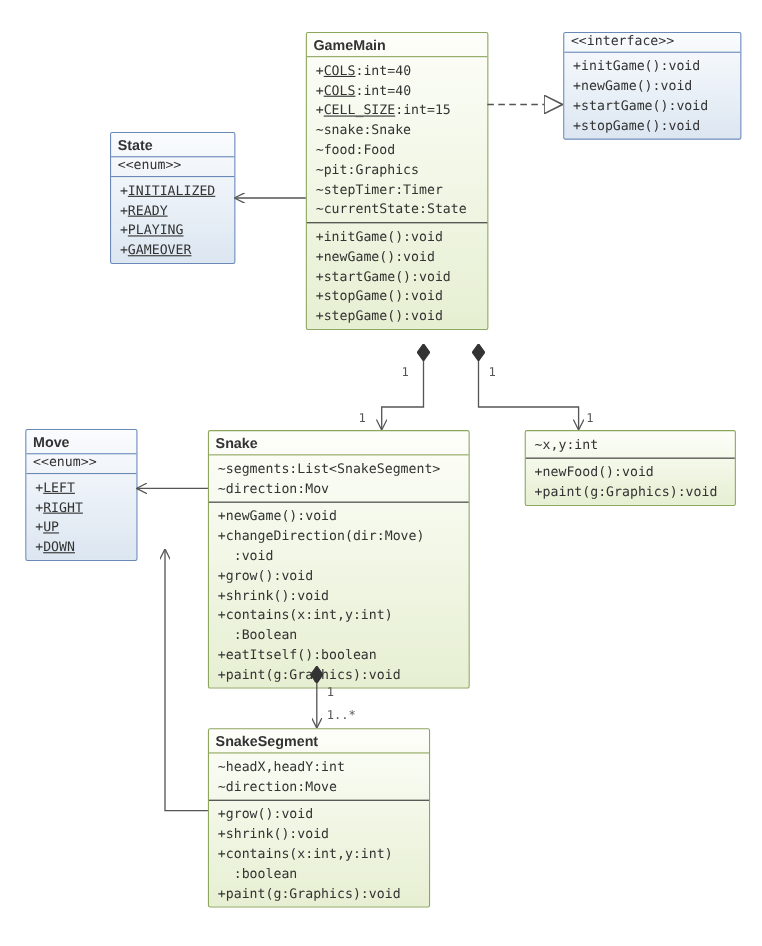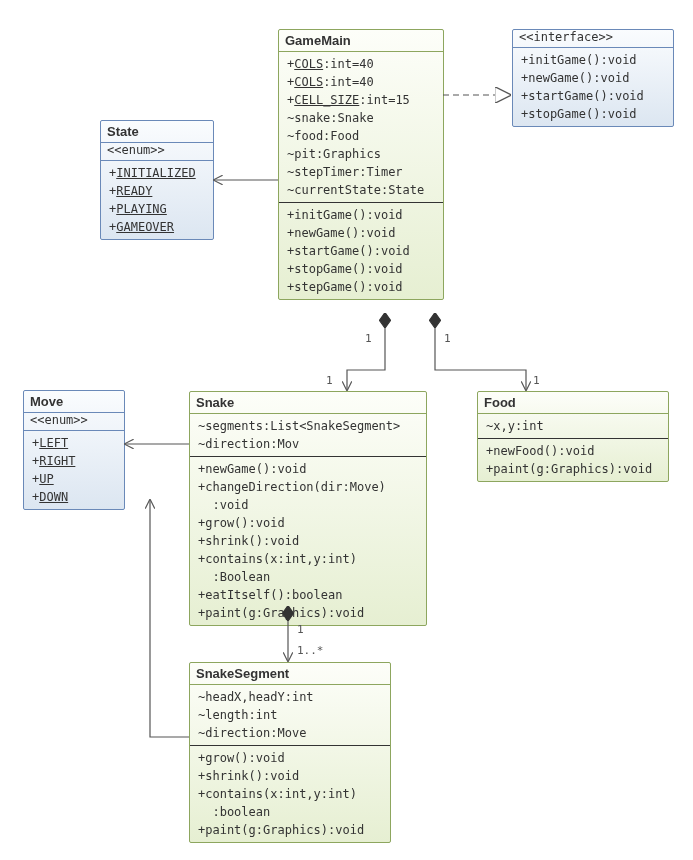--- a/index.html
+++ b/index.html
@@ -86,35 +86,33 @@
       <div class="member">+grow():void</div>
       <div class="member">+shrink():void</div>
       <div class="member">+contains(x:int,y:int)
   :Boolean</div>
       <div class="member">+eatItself():boolean</div>
       <div class="member">+paint(g:Graphics):void</div>
     </div>
 </div>
 
 <div class="class-box green" style="left:477px;top:391px;width:190px">
-  <div class="title">Food</div>
   <div class="compartment">
       <div class="member">~x,y:int</div>
     </div>
   <div class="compartment">
       <div class="member">+newFood():void</div>
       <div class="member">+paint(g:Graphics):void</div>
     </div>
 </div>
 
 <div class="class-box green" style="left:189px;top:662px;width:200px">
   <div class="title">SnakeSegment</div>
   <div class="compartment">
       <div class="member">~headX,headY:int</div>
-      <div class="member">~length:int</div>
       <div class="member">~direction:Move</div>
     </div>
   <div class="compartment">
       <div class="member">+grow():void</div>
       <div class="member">+shrink():void</div>
       <div class="member">+contains(x:int,y:int)
   :boolean</div>
       <div class="member">+paint(g:Graphics):void</div>
     </div>
 </div>

